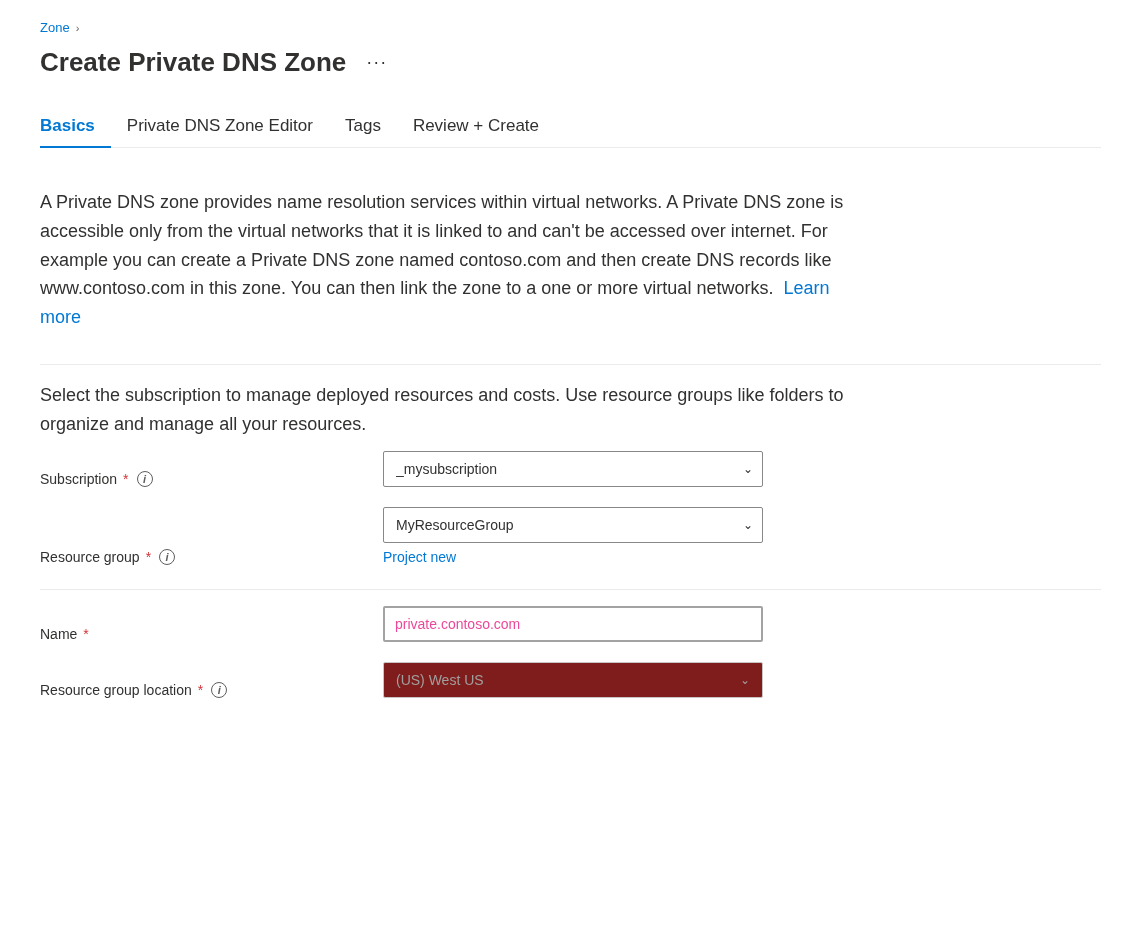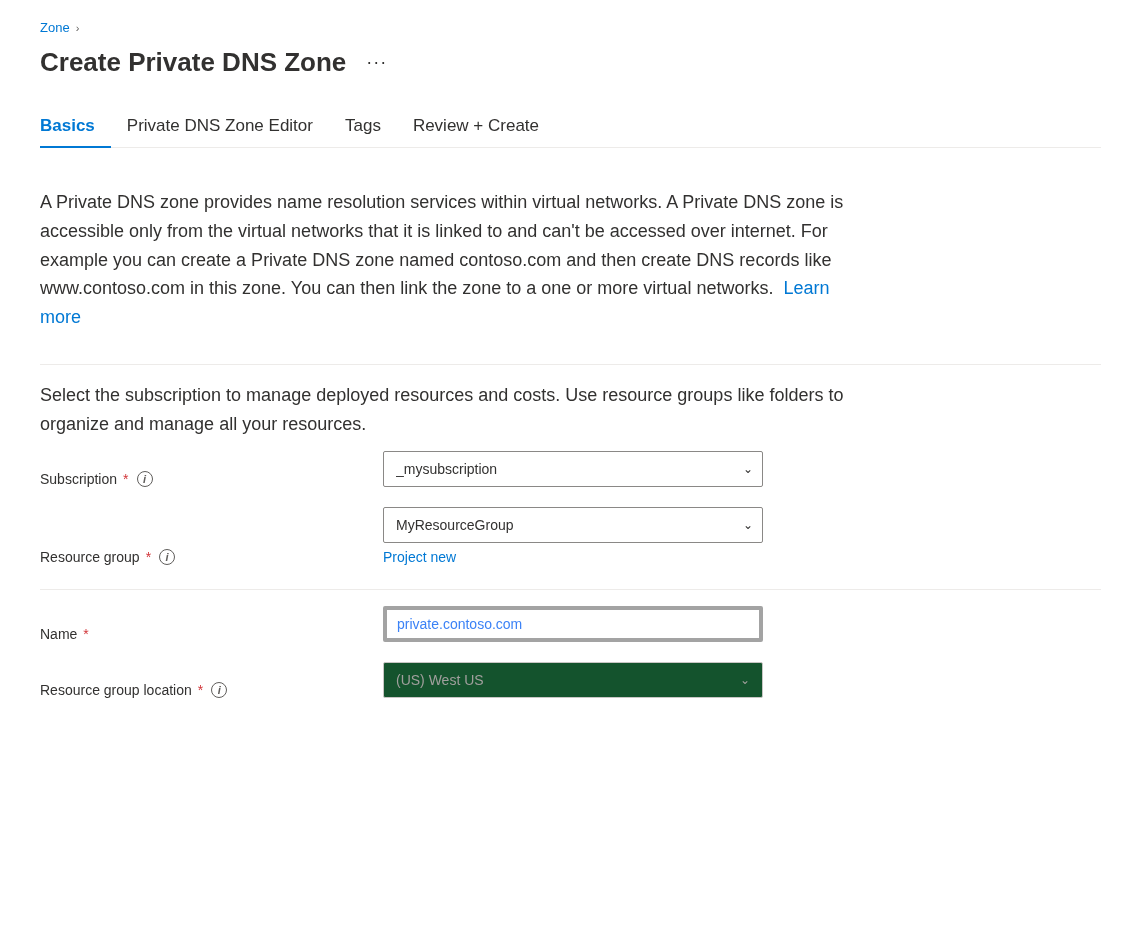--- a/index.html
+++ b/index.html
@@ -181,33 +181,33 @@
       font-size: 14px;
       cursor: pointer;
       text-decoration: none;
       margin-top: 6px;
       display: inline-block;
     }
 
     .text-input {
       width: 100%;
       height: 36px;
-      border: 4px solid #a3a3a3;
+      border: 2px solid #a3a3a3;
       background: #ffffff;
       padding: 0 10px;
       font-size: 14px;
-      color: #3b82f6;
+      color: #ec4899;
       border-radius: 2px;
     }
 
     .dropdown-disabled {
       width: 100%;
       height: 36px;
       border: 1px solid #c8c6c4;
-      background: #14532d;
+      background: #7f1d1d;
       padding: 0 12px;
       font-size: 14px;
       color: #a19f9d;
       cursor: not-allowed;
       border-radius: 2px;
       display: flex;
       align-items: center;
       justify-content: space-between;
     }
 

